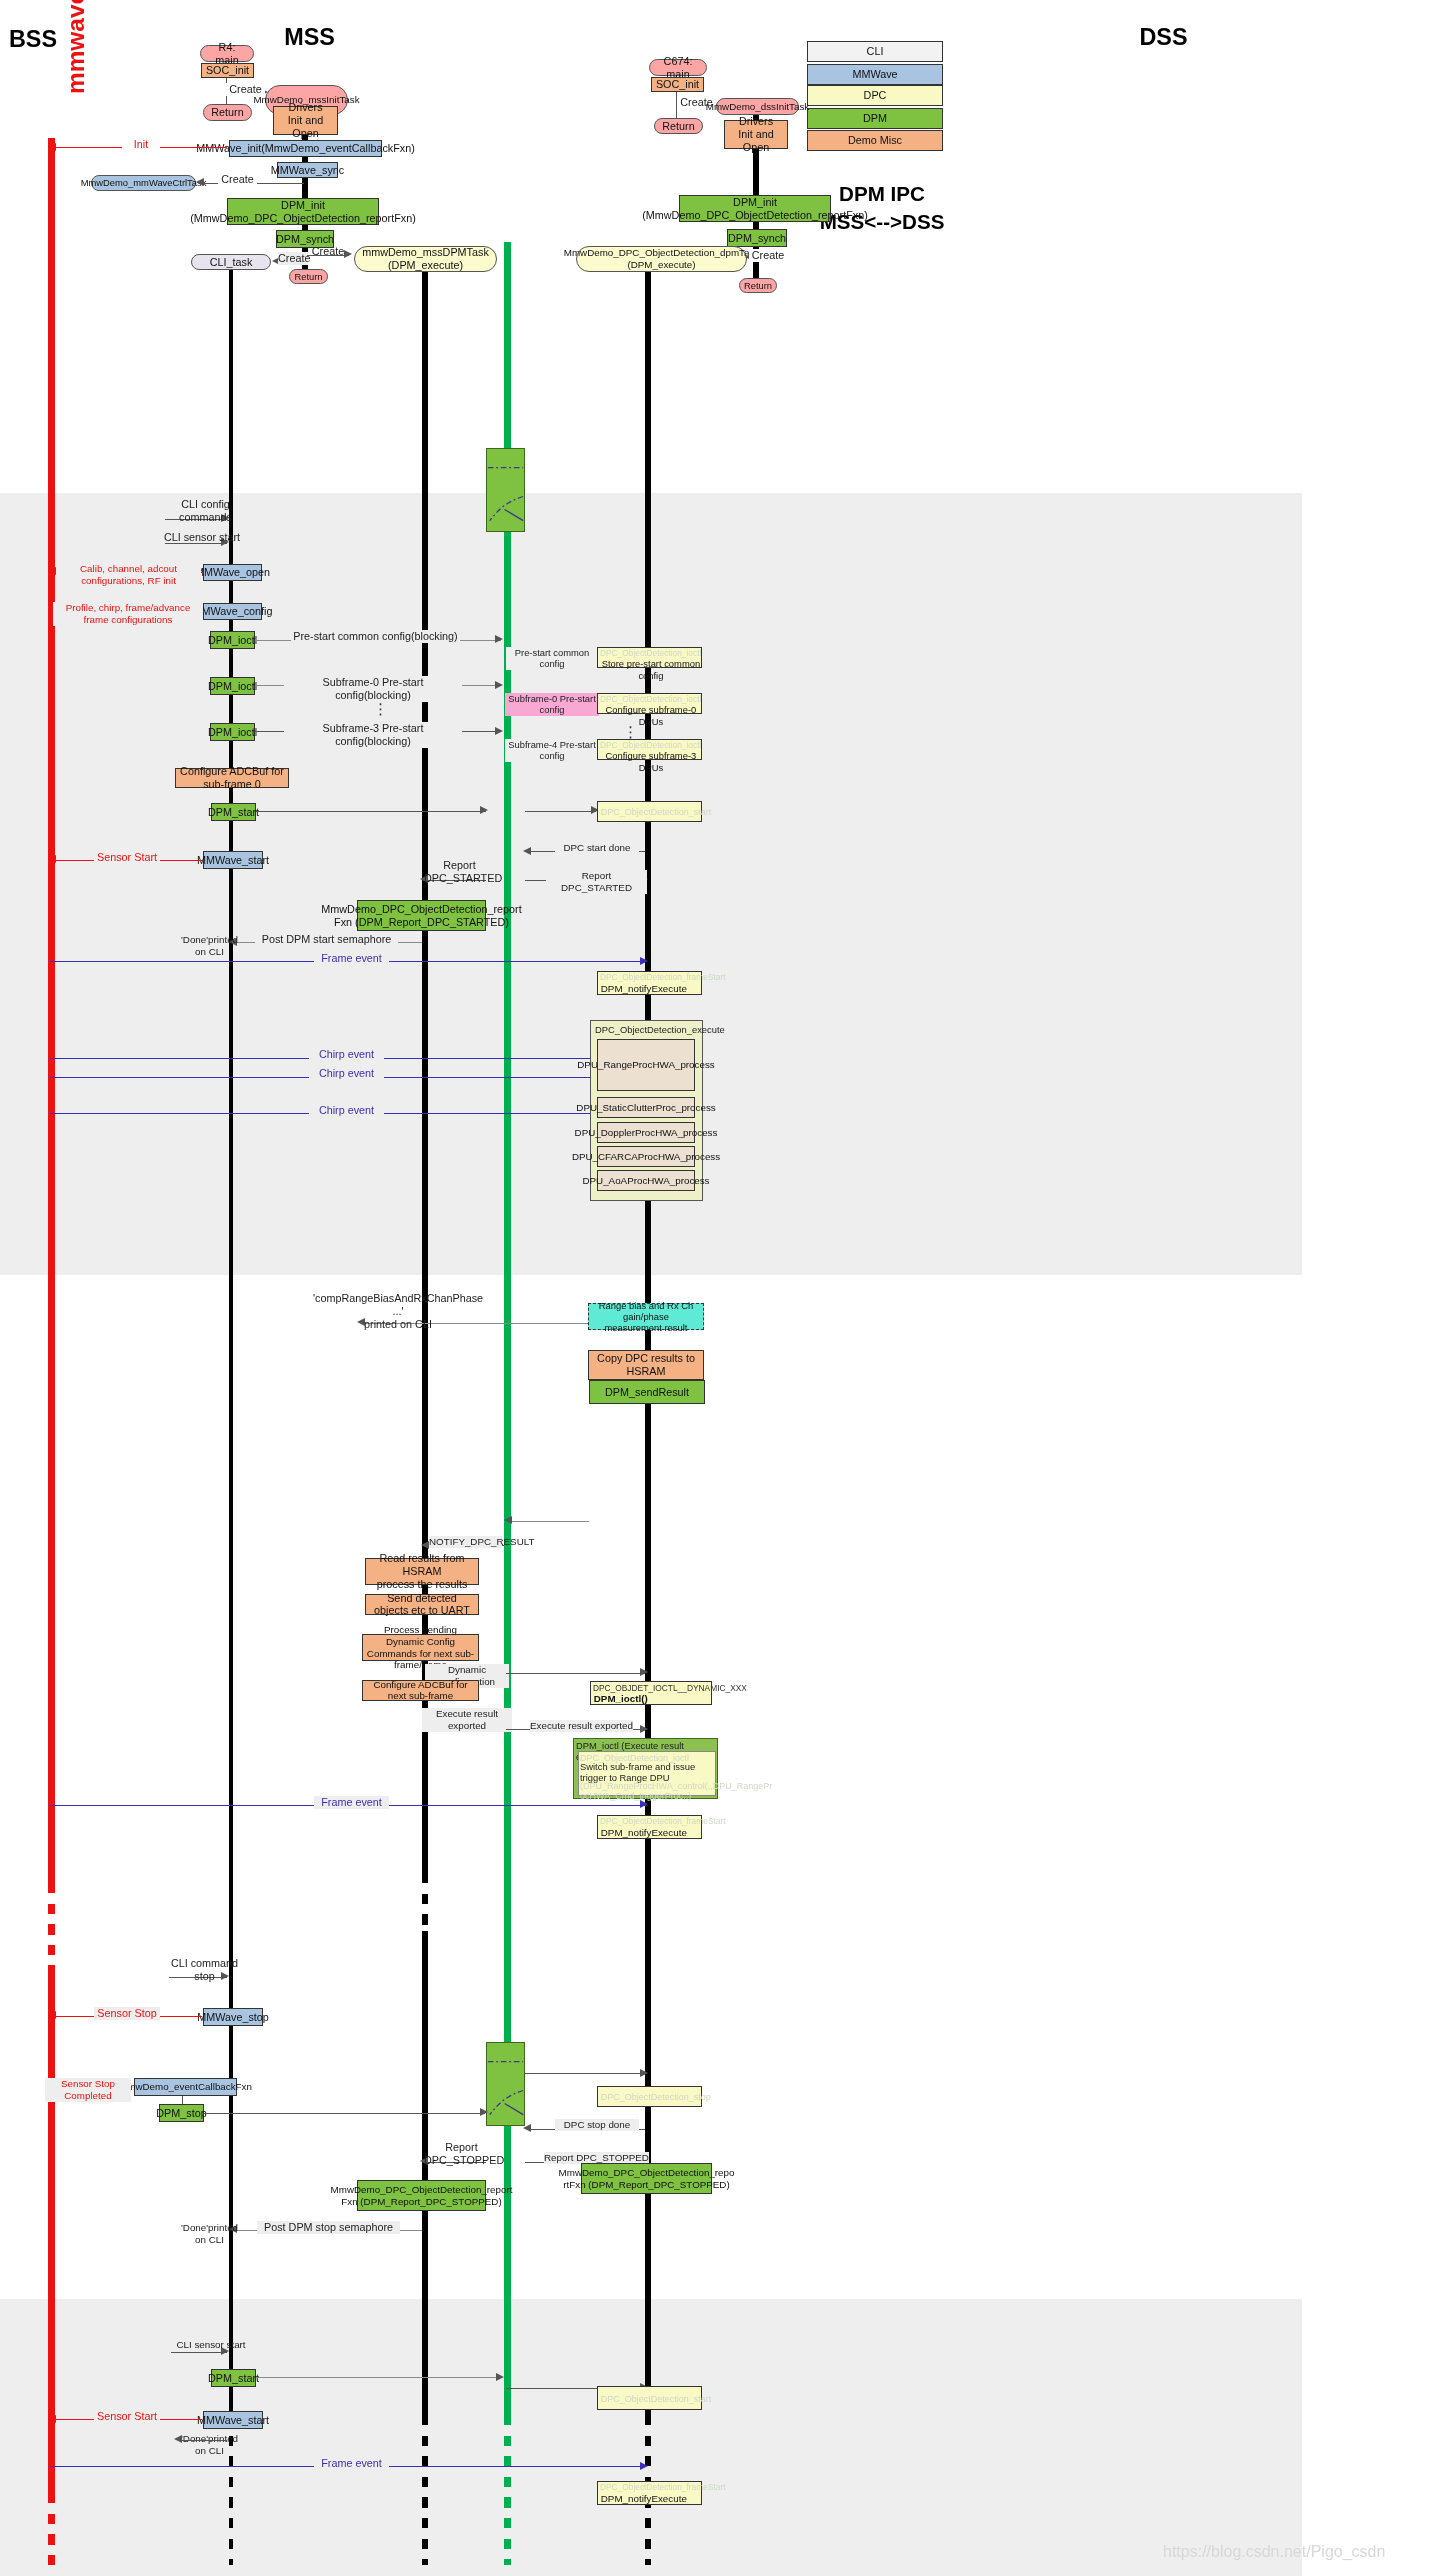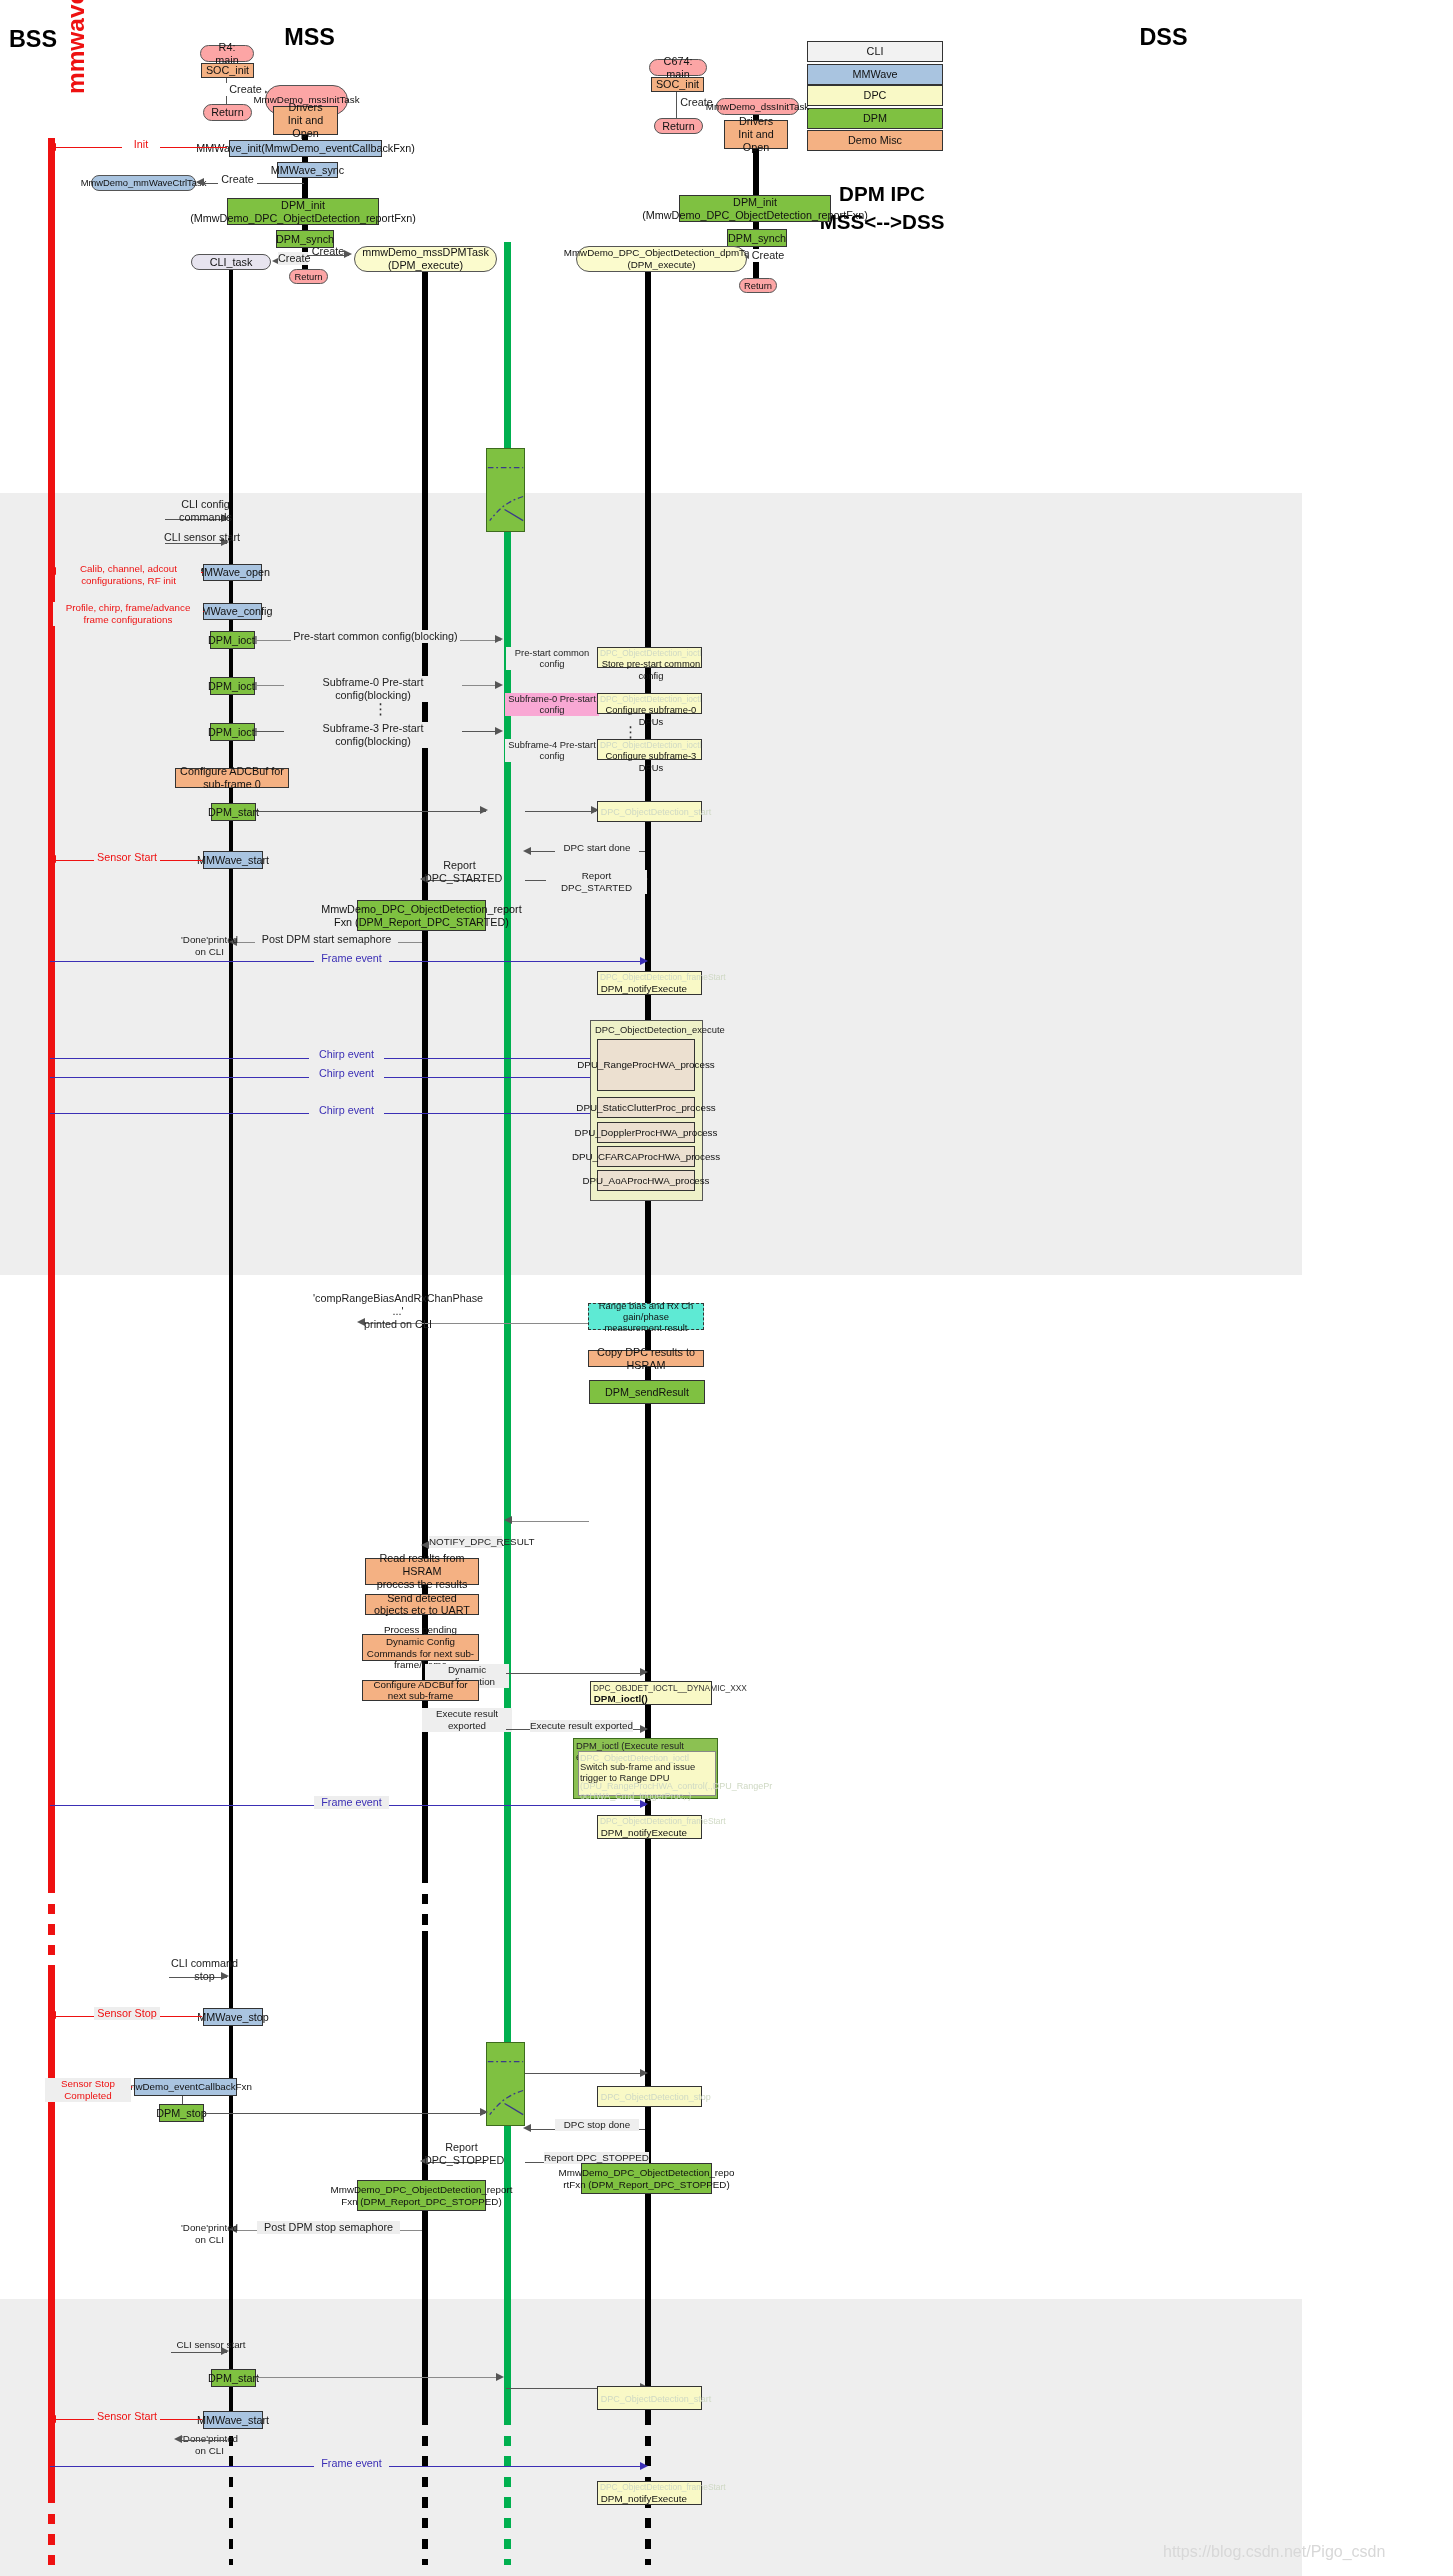--- a/index.html
+++ b/index.html
@@ -355,21 +355,21 @@
   <div class="box b-tan" style="left:597px;top:1146px;width:98px;height:20.6px;font-size:9.8px;border-width:1.7px;">DPU_CFARCAProcHWA_process</div>
   <div class="box b-tan" style="left:597px;top:1170px;width:98px;height:20.6px;font-size:9.8px;">DPU_AoAProcHWA_process</div>
 
   <div class="box b-dash" style="left:588px;top:1303px;width:116px;height:27px;font-size:9.4px;">Range bias and Rx Ch  gain/phase
 measurement result</div>
   <div class="hline grey" style="left:364px;top:1323px;width:224px;"></div>
   <div class="ah ah-l" style="left:357px;top:1318px;"></div>
   <div class="mlabel" style="left:309px;top:1292px;width:178px;">'compRangeBiasAndRxChanPhase ...'
 printed on CLI</div>
 
-  <div class="box b-orange" style="left:588px;top:1350px;width:116px;height:17px;">Copy DPC results to HSRAM</div>
+  <div class="box b-orange" style="left:588px;top:1350px;width:116px;height:30px;">Copy DPC results to HSRAM</div>
   <div class="box b-green" style="left:589px;top:1380px;width:116px;height:24.4px;">DPM_sendResult</div>
 
   <div class="hline grey" style="left:511px;top:1521px;width:78px;"></div>
   <div class="ah ah-l" style="left:504px;top:1516px;"></div>
 
   <div class="hline" style="left:428px;top:1545px;width:76px;"></div>
   <div class="ah ah-l" style="left:421px;top:1541px;"></div>
   <div class="mlabel" style="left:429px;top:1536px;width:73px;font-size:9.8px;background:#eee;">NOTIFY_DPC_RESULT</div>
 
   <div class="box b-orange" style="left:365px;top:1558px;width:114px;height:27px;">Read results from HSRAM

